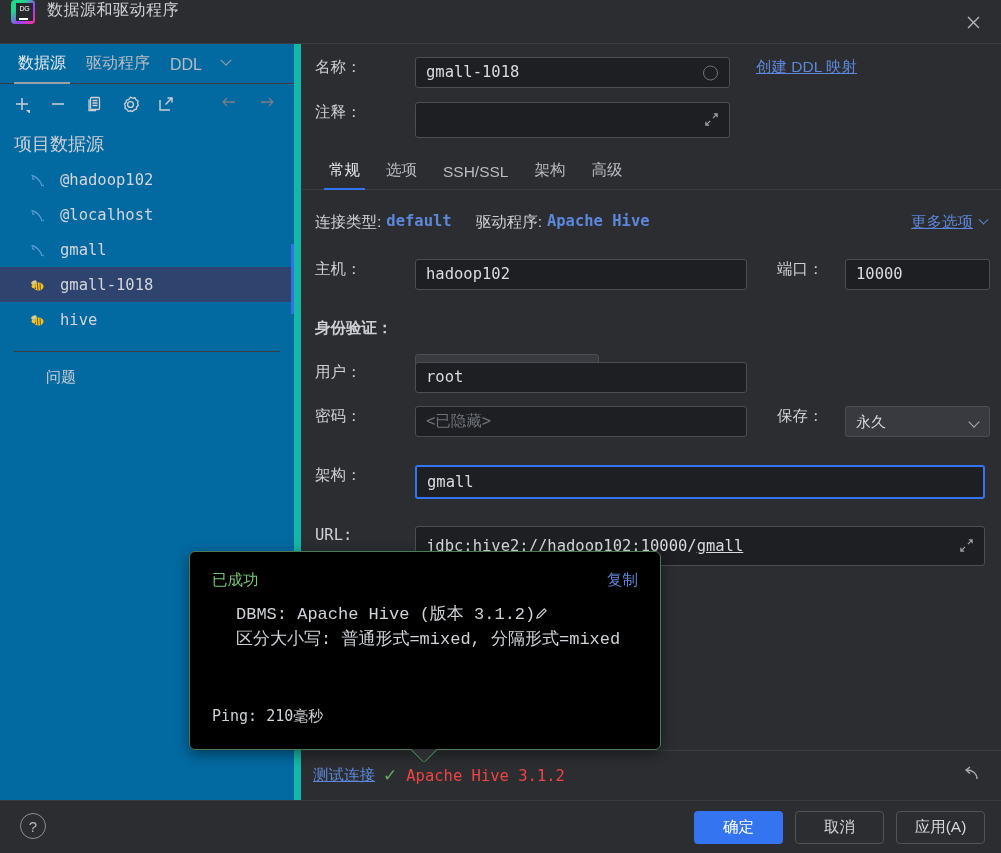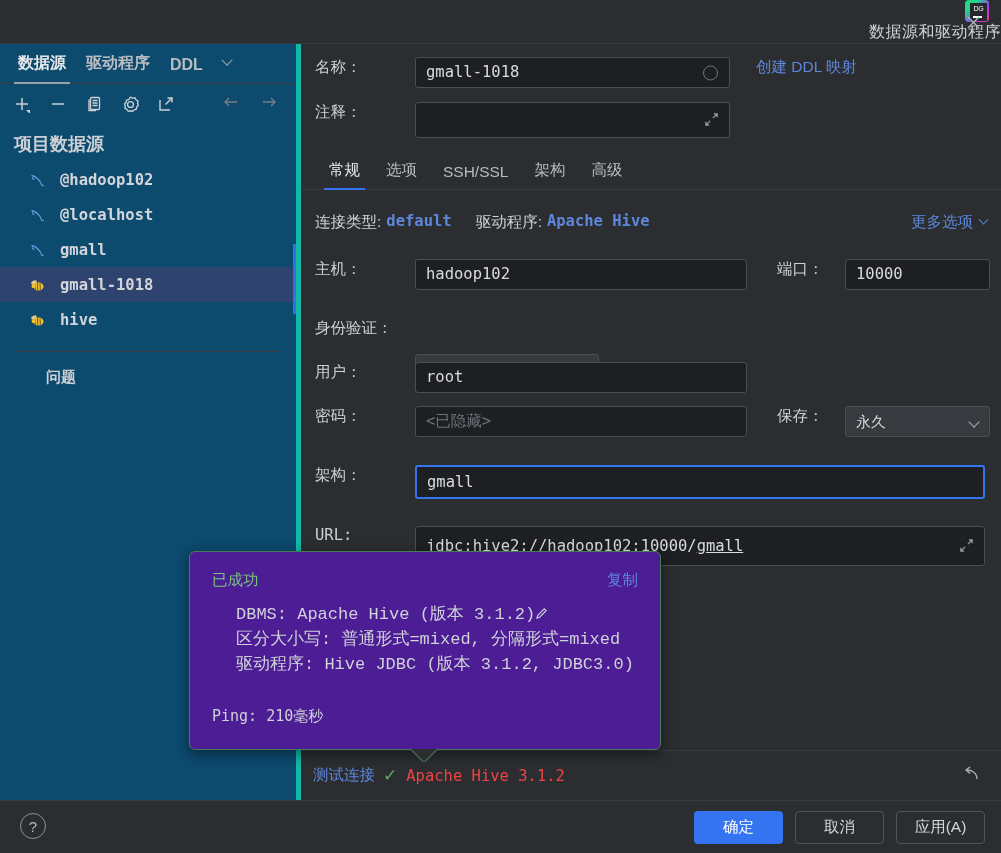--- a/index.html
+++ b/index.html
@@ -14,23 +14,22 @@
     position: relative;
     width: 1001px; height: 853px;
     background: #2b2d30;
     color: #dfe1e5;
   }
 
   
   .titlebar {
     position: absolute; top: 0; left: 0; width: 1001px; height: 44px;
     background: #2b2d30;
-    display: flex; align-items: flex-end;
+    display: flex; align-items: flex-start;
     border-bottom: 1px solid #393b40;
-    flex-direction: column;
   }
   .dg-logo {
     width: 24px; height: 24px; margin-left: 11px; margin-right: 12px;
     border-radius: 4px; position: relative; overflow: hidden;
     background: linear-gradient(135deg,#21d789 0%,#21d789 28%,#9b3fff 62%,#ff318c 100%);
   }
   .dg-logo .inner {
     position: absolute; left: 5px; top: 3px; width: 17px; height: 18px;
     background: #27282e;
     font-size: 7px; color: #fff; font-family: "Liberation Sans", sans-serif;
@@ -44,23 +43,22 @@
   .close-btn {
     position: absolute; right: 14px; top: 8px;
     width: 28px; height: 28px; cursor: pointer;
     display: flex; align-items: center; justify-content: center;
   }
   .close-btn svg { stroke: #b4b8bf; }
 
   
   .left {
     position: absolute; left: 0; top: 44px; width: 301px; height: 756px;
-    background: #0c4a6e;
-    border-right: 5px solid #14b8a6;
-    font-weight: bold;
+    background: #0369a1;
+    border-right: 7px solid #14b8a6;
   }
   .lefttabs {
     height: 40px; display: flex; align-items: flex-end;
     border-bottom: 1px solid #393b40; padding-left: 8px;
   }
   .ltab {
     position: relative; font-size: 16px; color: #b9bcc2;
     padding: 0 10px 9px 10px; cursor: pointer; white-space: nowrap;
   }
   .ltab.active { color: #e6e8ec; }
@@ -124,21 +122,21 @@
   .circ {
     position: absolute; right: 12px; top: 50%; transform: translateY(-50%);
     width: 15px; height: 15px; border: 1.5px solid #70747c; border-radius: 50%;
   }
   .expand {
     position: absolute; right: 10px; top: 50%; transform: translateY(-50%);
     width: 16px; height: 16px;
   }
   .expand svg { stroke: #9da1a8; }
 
-  .link { color: #5d87da; font-size: 15.5px; cursor: pointer; }
+  .link { color: #5d87da; font-size: 15.5px; cursor: pointer; text-decoration: underline; }
   .linkmono { color: #5d87da; font-family: "DejaVu Sans Mono", monospace; font-weight: bold; }
 
   .tabs {
     display: flex; align-items: flex-end; height: 34px;
     border-bottom: 1px solid #393b40; padding-left: 14px; gap: 0px;
   }
   .tab {
     position: relative; font-size: 15.5px; color: #b9bcc2;
     padding: 0 13px 8px 13px; cursor: pointer; white-space: nowrap;
   }
@@ -156,21 +154,21 @@
   }
   .sel .arr {
     position: absolute; right: 11px; top: 11px; width: 8px; height: 8px;
     border-right: 1.6px solid #a9adb4; border-bottom: 1.6px solid #a9adb4;
     transform: rotate(45deg);
   }
 
   
   .popup {
     position: absolute; left: 189px; top: 551px; width: 472px; height: 199px;
-    background: #4c1d95; border: 1px solid #4a7a55; border-radius: 6px;
+    background: #000000; border: 1px solid #4a7a55; border-radius: 6px;
     box-shadow: 0 4px 14px rgba(0,0,0,.45);
     z-index: 40;
   }
   .popup .ok { position:absolute; left: 22px; top: 18px; color: #79c67b; font-size: 15.5px; }
   .popup .copy { position:absolute; right: 22px; top: 18px; color: #5d87da; font-size: 15.5px; cursor: pointer;}
   .popup .body {
     position: absolute; left: 22px; top: 50px; right: 16px;
     font-family: Liberation Mono, monospace; font-size: 17px;
     color: #cfd2d7; line-height: 25px; margin-left: 24px;
   }
@@ -406,21 +404,21 @@
     </div>
 
     <div class="row" style="position:absolute; left:13px; top:215px;">
       <div class="lbl" style="width:100px;">主机：</div>
       <div class="inp" style="width:332px;">hadoop102</div>
       <div class="lbl" style="margin-left:30px; width:68px;">端口：</div>
       <div class="inp" style="width:145px;">10000</div>
     </div>
 
     <div class="row" style="position:absolute; left:13px; top:274px;">
-      <div class="lbl" style="width:100px;">身份验证：</div>
+      <div class="lbl" style="width:100px;font-weight:bold;">身份验证：</div>
       <div class="sel" style="width:184px;margin-top:36px;">
         <span>用户与密码</span>
         <span class="arr"></span>
       </div>
     </div>
 
     <div class="row" style="position:absolute; left:13px; top:318px;">
       <div class="lbl" style="width:100px;">用户：</div>
       <div class="inp" style="width:332px;">root</div>
     </div>
@@ -475,21 +473,20 @@
     <div class="copy">复制</div>
     <div class="body">
       <div>
         <span>DBMS: Apache Hive (版本 3.1.2)</span><span class="pencil">
           <svg width="13" height="13" viewBox="0 0 14 14" fill="none" stroke-width="1.2">
             <path d="M2 12 L3 9 L10 2 L12 4 L5 11 Z"></path>
           </svg>
         </span>
       </div>
       <div>区分大小写: 普通形式=mixed, 分隔形式=mixed</div>
-      <div>驱动程序: Hive JDBC (版本 3.1.2, JDBC3.0)</div>
     </div>
     <div class="ping">Ping: 210毫秒</div>
   </div>
   <div class="tail"></div>
 
   <div class="footer">
     <div class="help">?</div>
     <div class="btnbar">
       <div class="btn primary">确定</div>
       <div class="btn normal">取消</div>

